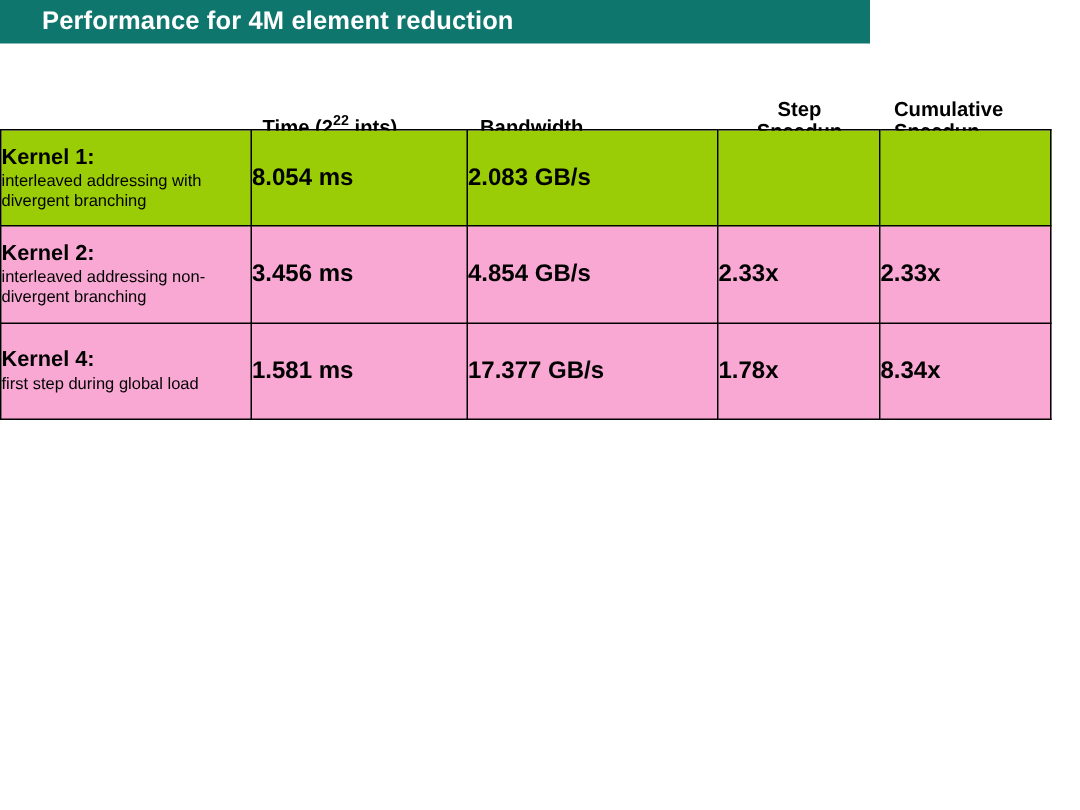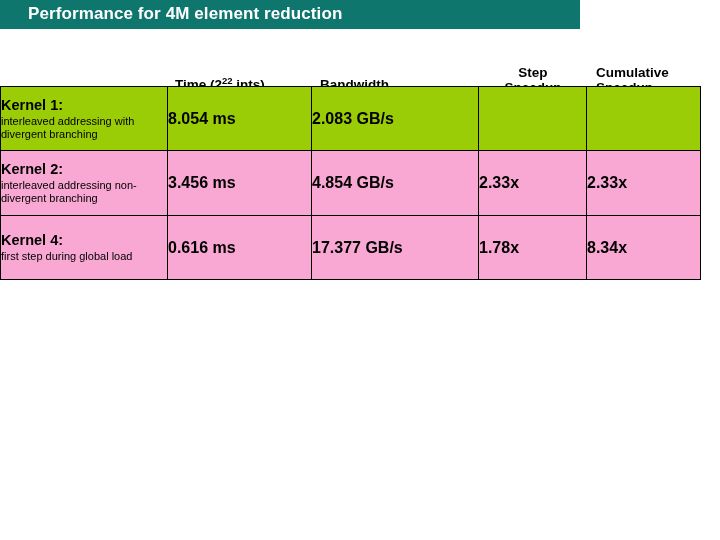--- a/index.html
+++ b/index.html
@@ -164,19 +164,19 @@
       <td class="value-cell">2.33x</td>
       <td class="value-cell">2.33x</td>
     </tr>
 
 
     <tr class="row-blue r4">
       <td class="cell-pad">
         <div class="kernel-title">Kernel 4:</div>
         <div class="kernel-desc">first step during global load</div>
       </td>
-      <td class="value-cell">0.616 ms</td>
+      <td class="value-cell">1.581 ms</td>
       <td class="value-cell">17.377 GB/s</td>
       <td class="value-cell">1.78x</td>
       <td class="value-cell">8.34x</td>
     </tr>
   </tbody>
 </table>
 
 </body></html>

